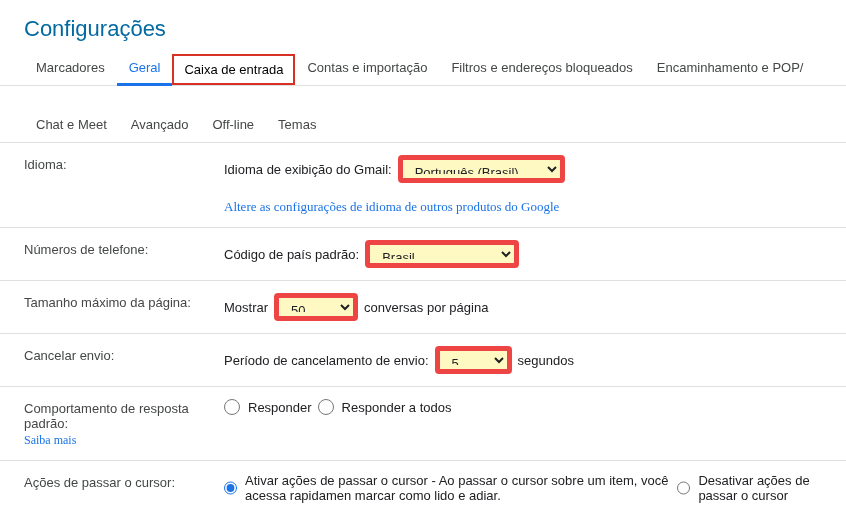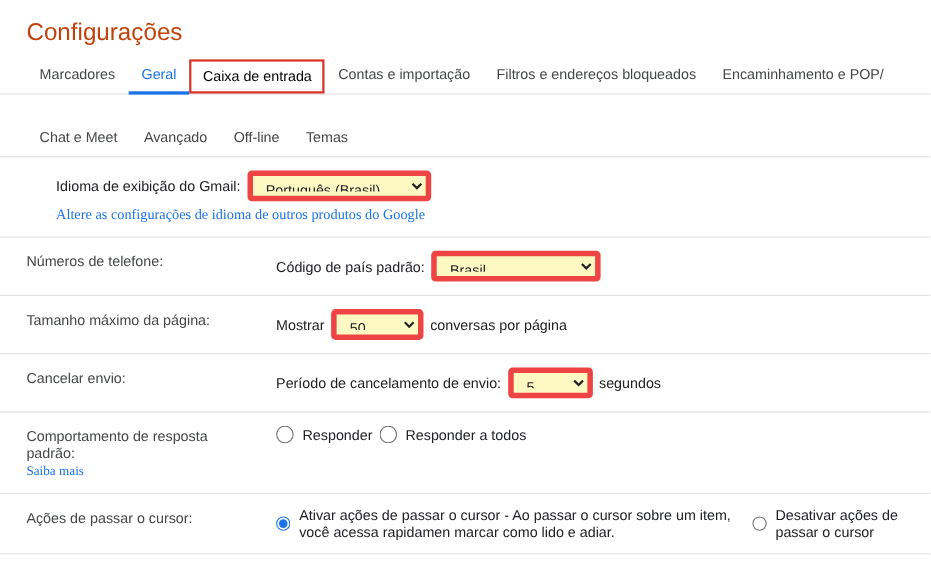--- a/index.html
+++ b/index.html
@@ -8,21 +8,21 @@
       font-size: 13px;
       color: #202124;
       background: #fff;
       width: 846px;
       min-height: 510px;
       overflow-x: hidden;
     }
     .page-title {
       font-size: 22px;
       font-weight: 400;
-      color: #c2410c;
+      color: #0369a1;
       padding: 16px 24px 10px 24px;
     }
     .tabs-row1 {
       display: flex;
       align-items: center;
       border-bottom: 1px solid #e0e0e0;
       padding: 0 24px;
     }
     .tab1 {
       padding: 8px 12px;
@@ -77,22 +77,21 @@
       color: #1a73e8;
       text-decoration: none;
       display: block;
       margin-top: 2px;
       font-size: 12px;
     }
     .settings-content {
       flex: 1;
       display: flex;
       flex-direction: column;
-      gap: 4px;
-      margin-left: 27px;
+      gap: 16px;
     }
     .inline-row {
       display: flex;
       align-items: center;
       gap: 6px;
       flex-wrap: wrap;
     }
     select {
       border: 5px solid #ef4444;
       border-radius: 4px;
@@ -152,20 +151,23 @@
 </div>
 
 <div class="tabs-row2">
   <div class="tab2">Chat e Meet</div>
   <div class="tab2">Avançado</div>
   <div class="tab2">Off-line</div>
   <div class="tab2">Temas</div>
 </div>
 
 <div class="settings-row">
+  <div class="settings-label">
+    <span>Idioma:</span>
+  </div>
   <div class="settings-content">
     <div class="inline-row">
       <span class="normal-text">Idioma de exibição do Gmail:</span>
       <select>
         <option>Português (Brasil)</option>
         <option>English (US)</option>
         <option>Español</option>
         <option>Français</option>
         <option>Deutsch</option>
       </select>

